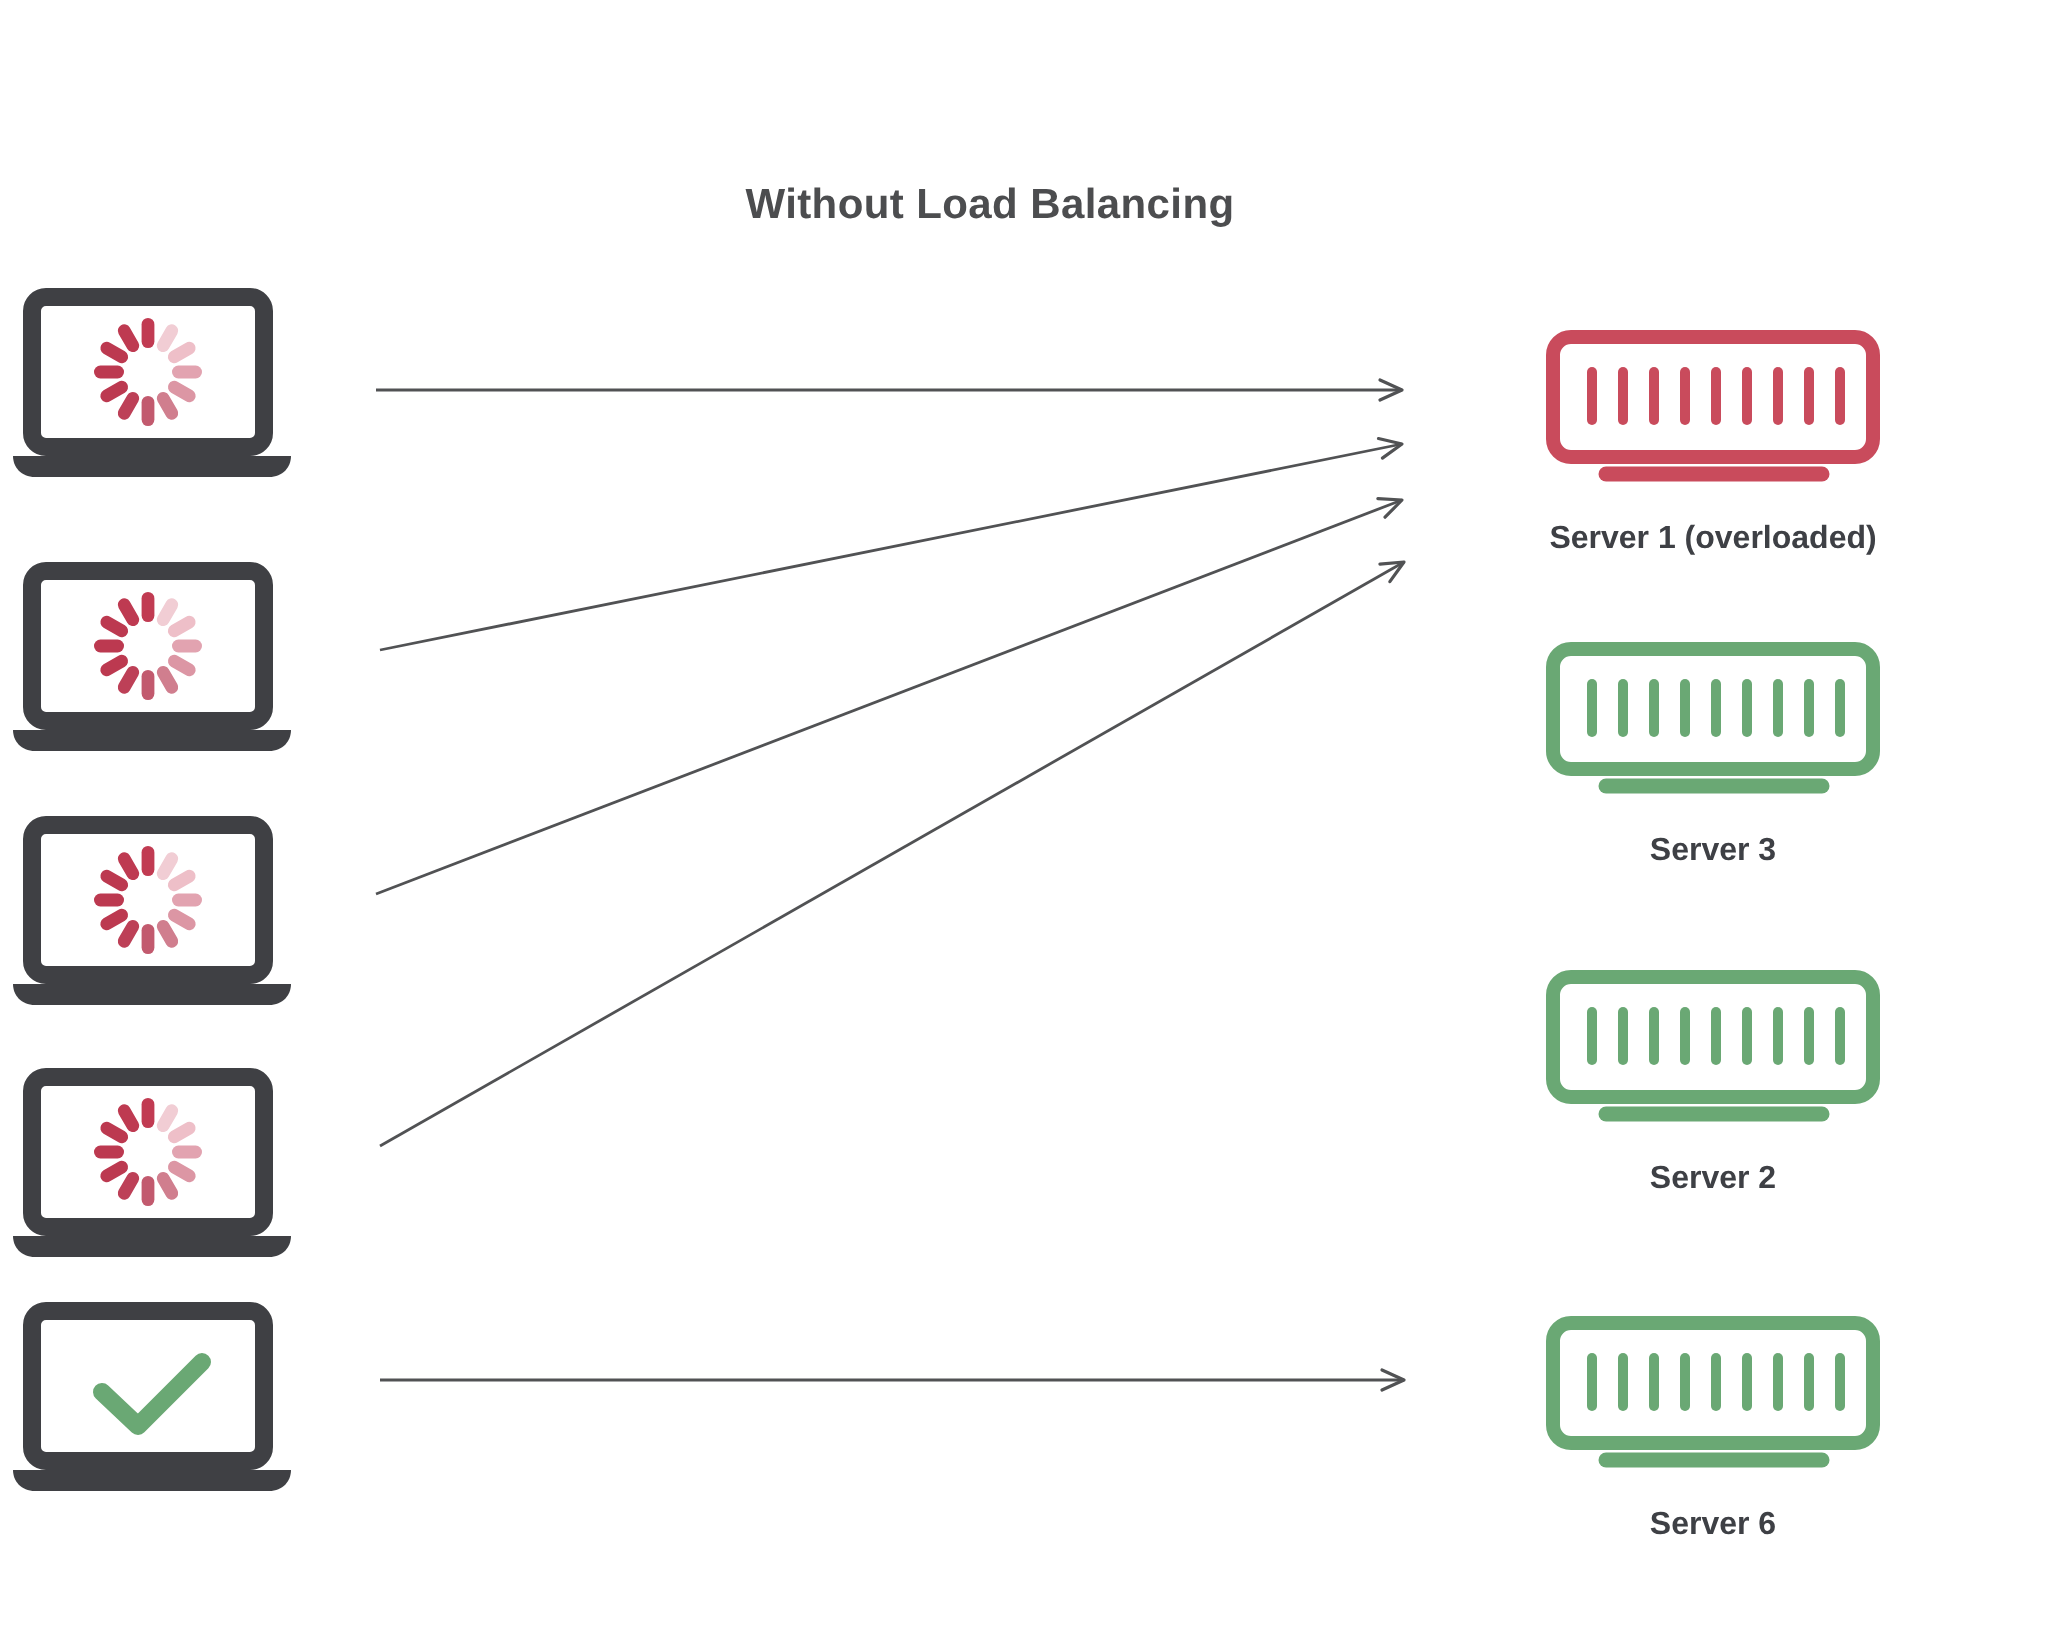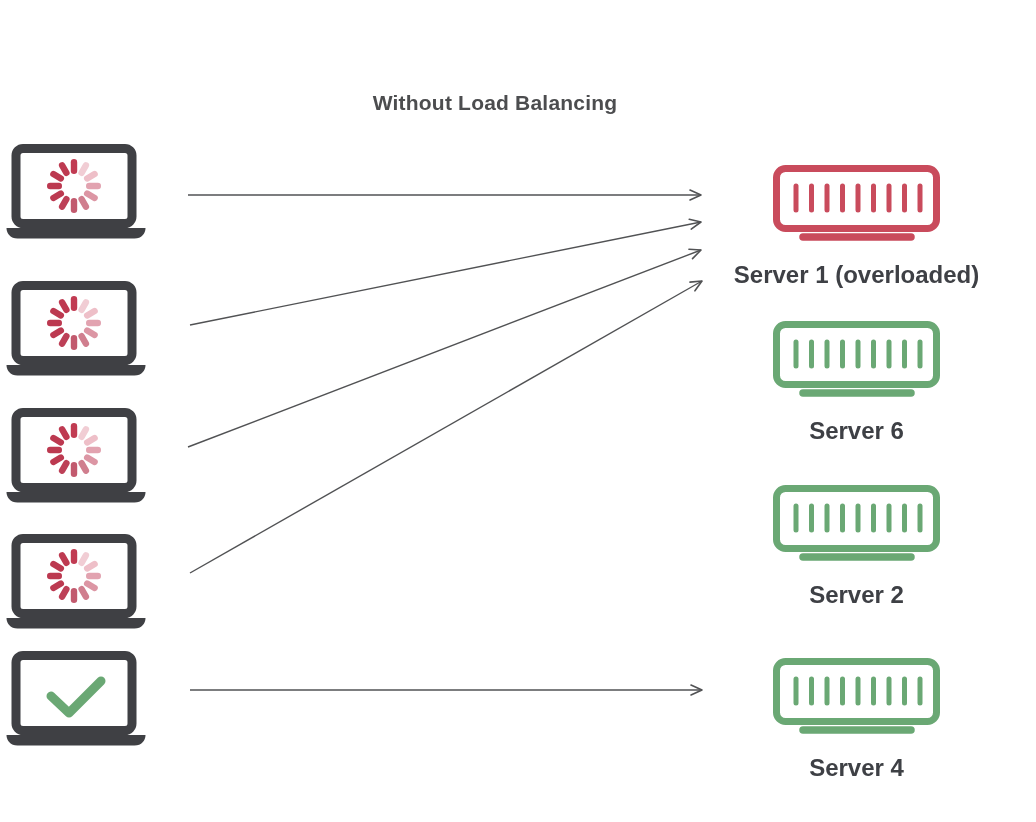--- a/index.html
+++ b/index.html
@@ -31,21 +31,21 @@
     position: absolute;
     left: 773px;
     width: 167px;
   }
   .server-label {
     position: absolute;
     top: 96px;
     left: 50%;
     transform: translateX(-50%);
     white-space: nowrap;
-    font-size: 24px;
+    font-size: 16px;
     font-weight: 700;
     color: #3e4045;
   }
   .arrow-layer {
     position: absolute;
     left: 0; top: 0;
   }
 </style>
 </head>
 <body>
@@ -150,21 +150,21 @@
           <line x1="23" y1="21" x2="23" y2="45" stroke="#6aa874" stroke-width="5" stroke-linecap="round"></line>
           <line x1="38.5" y1="21" x2="38.5" y2="45" stroke="#6aa874" stroke-width="5" stroke-linecap="round"></line>
           <line x1="54" y1="21" x2="54" y2="45" stroke="#6aa874" stroke-width="5" stroke-linecap="round"></line>
           <line x1="69.5" y1="21" x2="69.5" y2="45" stroke="#6aa874" stroke-width="5" stroke-linecap="round"></line>
           <line x1="85" y1="21" x2="85" y2="45" stroke="#6aa874" stroke-width="5" stroke-linecap="round"></line>
           <line x1="100.5" y1="21" x2="100.5" y2="45" stroke="#6aa874" stroke-width="5" stroke-linecap="round"></line>
           <line x1="116" y1="21" x2="116" y2="45" stroke="#6aa874" stroke-width="5" stroke-linecap="round"></line>
           <line x1="131.5" y1="21" x2="131.5" y2="45" stroke="#6aa874" stroke-width="5" stroke-linecap="round"></line>
           <line x1="147" y1="21" x2="147" y2="45" stroke="#6aa874" stroke-width="5" stroke-linecap="round"></line>
           <line x1="30" y1="72" x2="138" y2="72" stroke="#6aa874" stroke-width="7.5" stroke-linecap="round"></line>
-        </svg><div class="server-label">Server 6</div></div>
+        </svg><div class="server-label">Server 3</div></div>
       <div class="server" style="top:485px"><svg width="167" height="78" viewBox="0 0 167 78">
           <rect x="3.5" y="3.5" width="160" height="60" rx="9" fill="#ffffff" stroke="#6aa874" stroke-width="7"></rect>
           <line x1="23" y1="21" x2="23" y2="45" stroke="#6aa874" stroke-width="5" stroke-linecap="round"></line>
           <line x1="38.5" y1="21" x2="38.5" y2="45" stroke="#6aa874" stroke-width="5" stroke-linecap="round"></line>
           <line x1="54" y1="21" x2="54" y2="45" stroke="#6aa874" stroke-width="5" stroke-linecap="round"></line>
           <line x1="69.5" y1="21" x2="69.5" y2="45" stroke="#6aa874" stroke-width="5" stroke-linecap="round"></line>
           <line x1="85" y1="21" x2="85" y2="45" stroke="#6aa874" stroke-width="5" stroke-linecap="round"></line>
           <line x1="100.5" y1="21" x2="100.5" y2="45" stroke="#6aa874" stroke-width="5" stroke-linecap="round"></line>
           <line x1="116" y1="21" x2="116" y2="45" stroke="#6aa874" stroke-width="5" stroke-linecap="round"></line>
           <line x1="131.5" y1="21" x2="131.5" y2="45" stroke="#6aa874" stroke-width="5" stroke-linecap="round"></line>
@@ -176,21 +176,21 @@
           <line x1="23" y1="21" x2="23" y2="45" stroke="#6aa874" stroke-width="5" stroke-linecap="round"></line>
           <line x1="38.5" y1="21" x2="38.5" y2="45" stroke="#6aa874" stroke-width="5" stroke-linecap="round"></line>
           <line x1="54" y1="21" x2="54" y2="45" stroke="#6aa874" stroke-width="5" stroke-linecap="round"></line>
           <line x1="69.5" y1="21" x2="69.5" y2="45" stroke="#6aa874" stroke-width="5" stroke-linecap="round"></line>
           <line x1="85" y1="21" x2="85" y2="45" stroke="#6aa874" stroke-width="5" stroke-linecap="round"></line>
           <line x1="100.5" y1="21" x2="100.5" y2="45" stroke="#6aa874" stroke-width="5" stroke-linecap="round"></line>
           <line x1="116" y1="21" x2="116" y2="45" stroke="#6aa874" stroke-width="5" stroke-linecap="round"></line>
           <line x1="131.5" y1="21" x2="131.5" y2="45" stroke="#6aa874" stroke-width="5" stroke-linecap="round"></line>
           <line x1="147" y1="21" x2="147" y2="45" stroke="#6aa874" stroke-width="5" stroke-linecap="round"></line>
           <line x1="30" y1="72" x2="138" y2="72" stroke="#6aa874" stroke-width="7.5" stroke-linecap="round"></line>
-        </svg><div class="server-label">Server 4</div></div>
+        </svg><div class="server-label">Server 6</div></div>
     </div>
   <svg id="arrows" class="arrow-layer" width="1036" height="822" viewBox="0 0 1036 822">
     <defs>
       <marker id="arrowhead" markerUnits="userSpaceOnUse" markerWidth="18" markerHeight="18" refX="14" refY="8" orient="auto">
         <path d="M3 3 L14 8 L3 13" fill="none" stroke="#515254" stroke-width="1.6" stroke-linecap="round" stroke-linejoin="round"></path>
       </marker>
     </defs>
   <line x1="188" y1="195" x2="701" y2="195" stroke="#515254" stroke-width="1.4" marker-end="url(#arrowhead)"></line>
       <line x1="190" y1="325" x2="701" y2="222" stroke="#515254" stroke-width="1.4" marker-end="url(#arrowhead)"></line>
       <line x1="188" y1="447" x2="701" y2="250" stroke="#515254" stroke-width="1.4" marker-end="url(#arrowhead)"></line>

